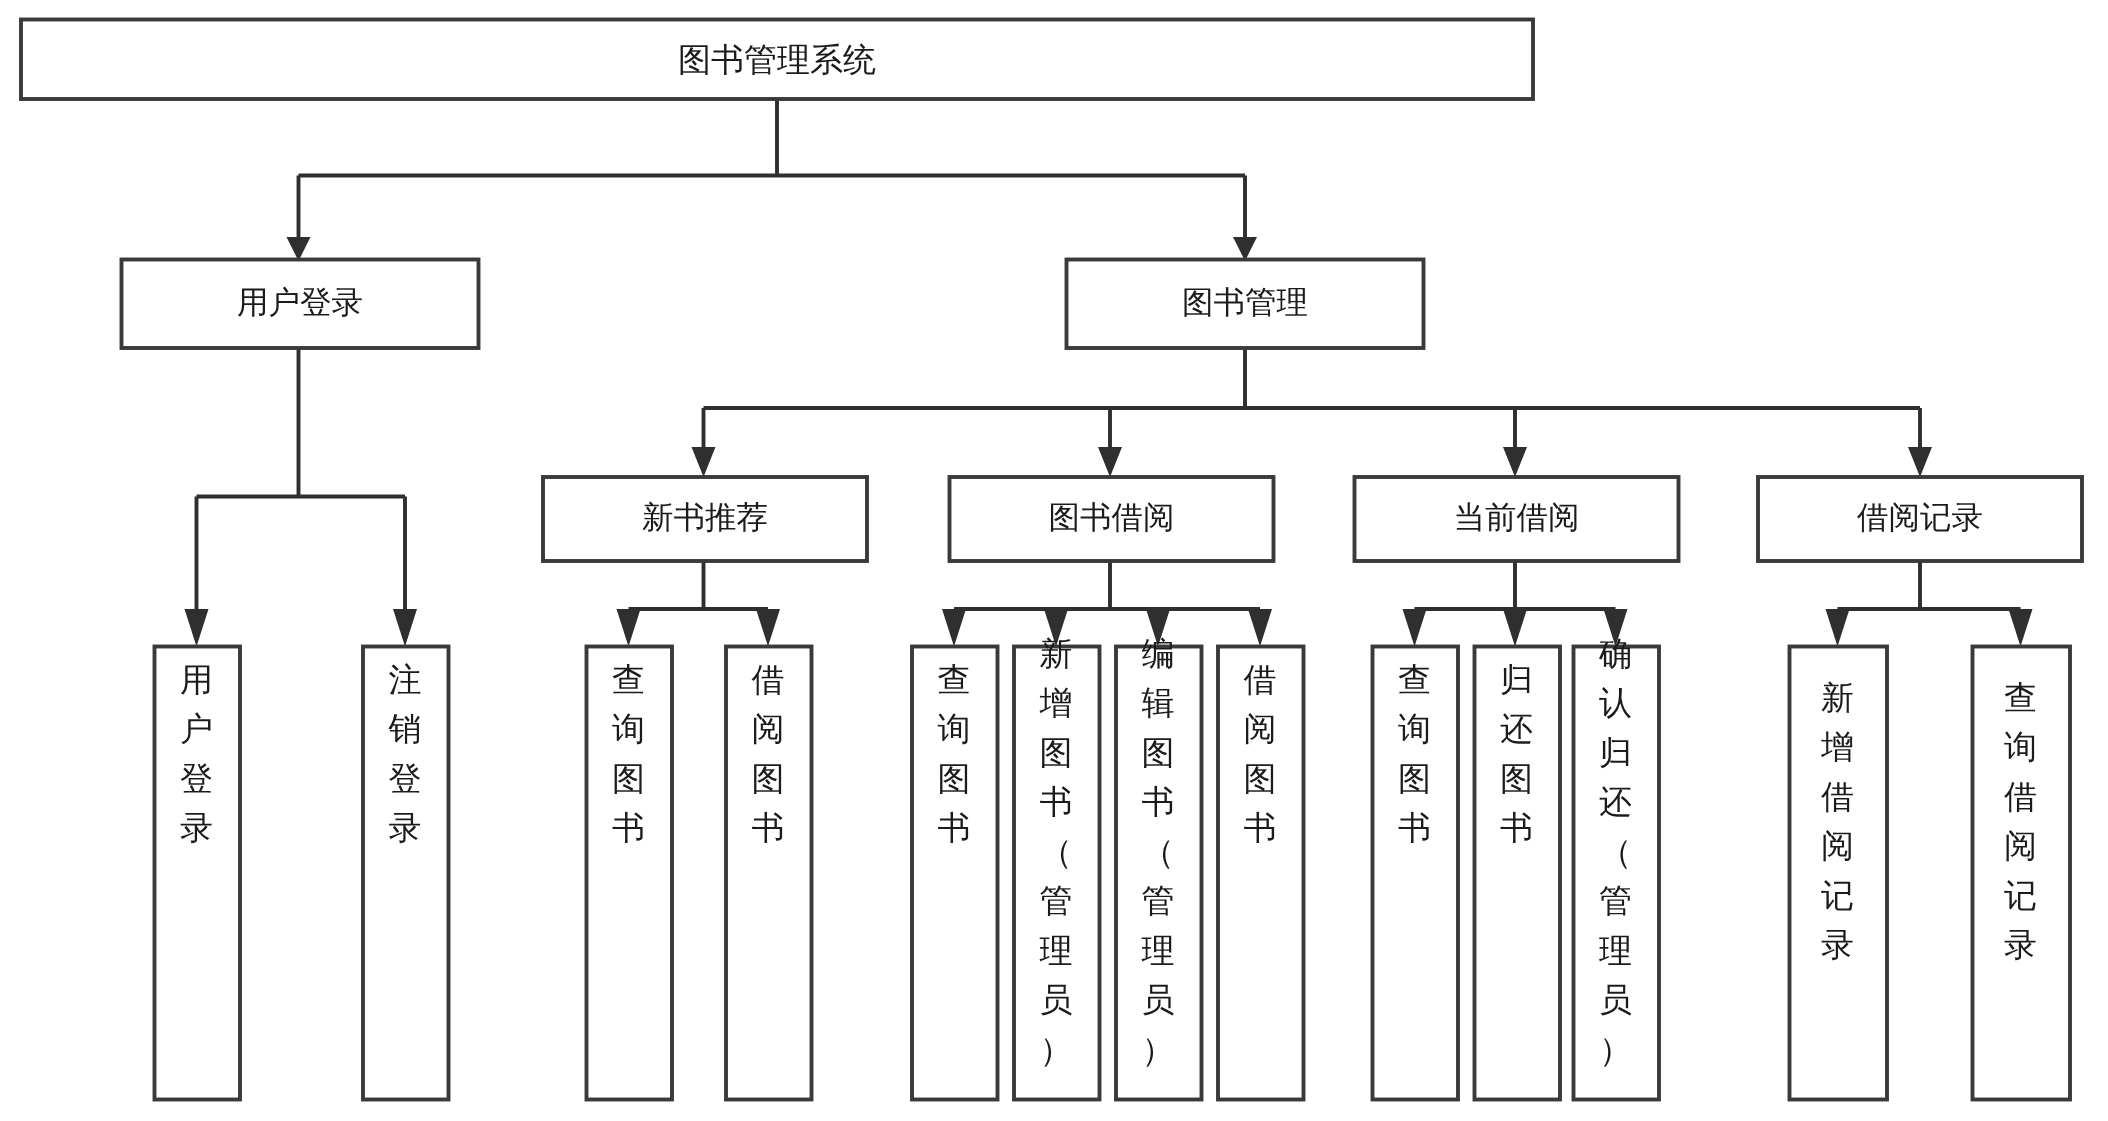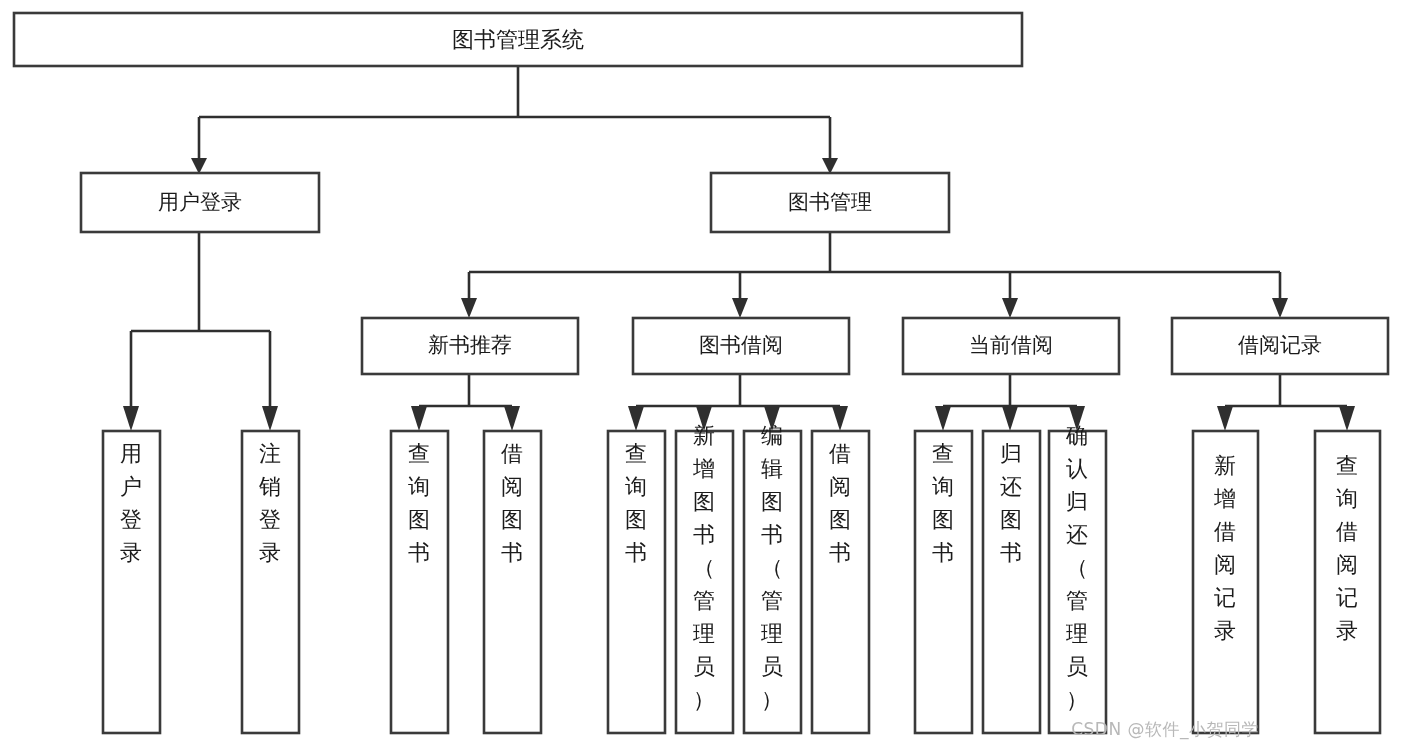--- a/index.html
+++ b/index.html
@@ -227,15 +227,14 @@
       <rect class="node-box" x="1193" y="431" width="65" height="302"></rect>
       <text class="leaf-label vtext" x="1225" y="472.5"><tspan x="1225" y="472.5">新</tspan><tspan x="1225" y="505.5">增</tspan><tspan x="1225" y="538.5">借</tspan><tspan x="1225" y="571.5">阅</tspan><tspan x="1225" y="604.5">记</tspan><tspan x="1225" y="637.5">录</tspan></text>
     </g>
     <g>
       <rect class="node-box" x="1315" y="431" width="65" height="302"></rect>
       <text class="leaf-label vtext" x="1347" y="472.5"><tspan x="1347" y="472.5">查</tspan><tspan x="1347" y="505.5">询</tspan><tspan x="1347" y="538.5">借</tspan><tspan x="1347" y="571.5">阅</tspan><tspan x="1347" y="604.5">记</tspan><tspan x="1347" y="637.5">录</tspan></text>
     </g>
 
   </svg>
 
-  <div class="watermark">CSDN @软件_小贺同学</div>
 
 </div>
 
 </body></html>

